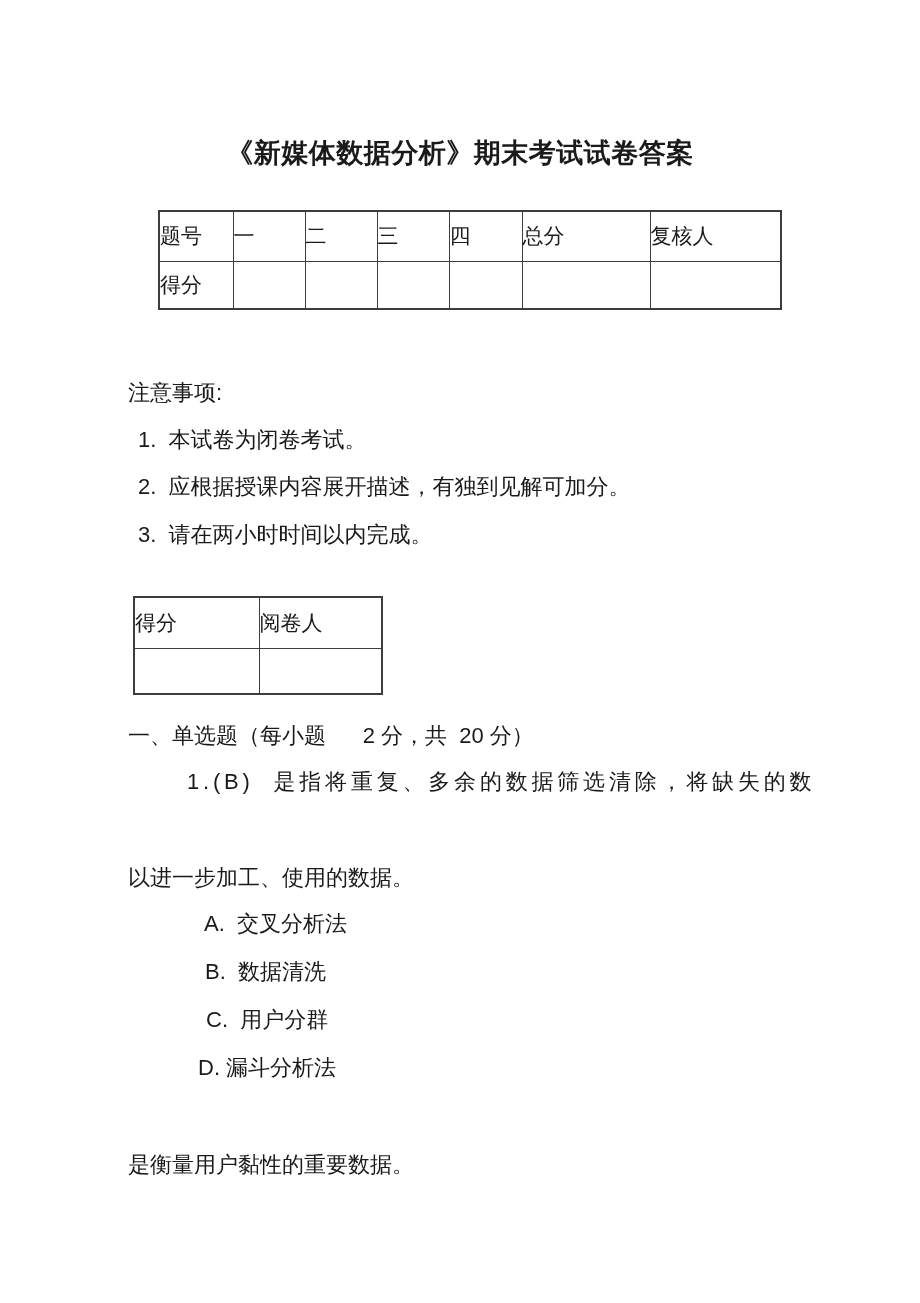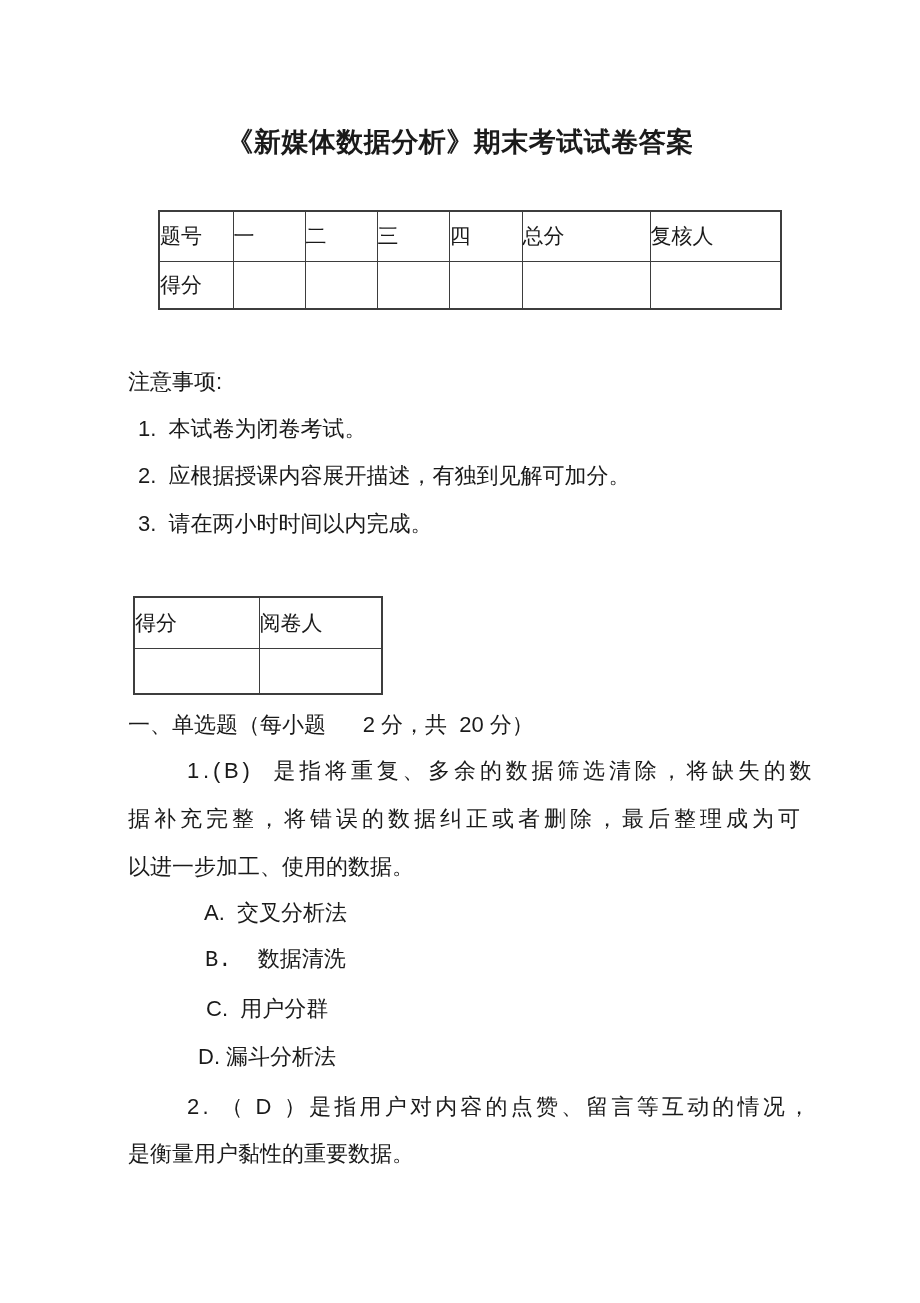--- a/index.html
+++ b/index.html
@@ -12,20 +12,21 @@
     color: #1a1a1a;
     font-family: "Liberation Sans", "DejaVu Sans", serif;
     overflow: hidden;
   }
   .t {
     position: absolute;
     white-space: pre;
     font-size: 22px;
     line-height: 1.15;
     color: #1a1a1a;
+    margin-top: 11px;
   }
   .title {
     left: 0;
     width: 920px;
     text-align: center;
     font-size: 27px;
     font-family: "Liberation Serif", "DejaVu Serif", serif;
     font-weight: 600;
     letter-spacing: 0.5px;
   }
@@ -105,24 +106,22 @@
     <tr style="height:46px;">
       <td></td>
       <td></td>
     </tr>
   </tbody>
     </table>
 
   <div class="t" style="left:128px; top:712px;">一、单选题（每小题      2 分，共  20 分）</div>
 
   <div class="t ls-a" style="left:187px; top:758px;">1.(B)  是指将重复、多余的数据筛选清除，将缺失的数</div>
-  <div class="t ls-b" style="left:128px; top:806px;">据补充完整，将错误的数据纠正或者删除，最后整理成为可</div>
   <div class="t" style="left:128px; top:854px;">以进一步加工、使用的数据。</div>
 
   <div class="t" style="left:204px; top:900px;">A.  交叉分析法</div>
-  <div class="t" style="left:205px; top:948px;font-family:Liberation Mono, monospace;">B.  数据清洗</div>
+  <div class="t" style="left:205px; top:948px;">B.  数据清洗</div>
   <div class="t" style="left:206px; top:996px;text-align:center;">C.  用户分群</div>
   <div class="t" style="left:198px; top:1044px;">D. 漏斗分析法</div>
 
-  <div class="t ls-c" style="left:187px; top:1094px;">2. （ D ）是指用户对内容的点赞、留言等互动的情况，</div>
   <div class="t" style="left:128px; top:1141px;">是衡量用户黏性的重要数据。</div>
 
 </div>
 
 </body></html>

